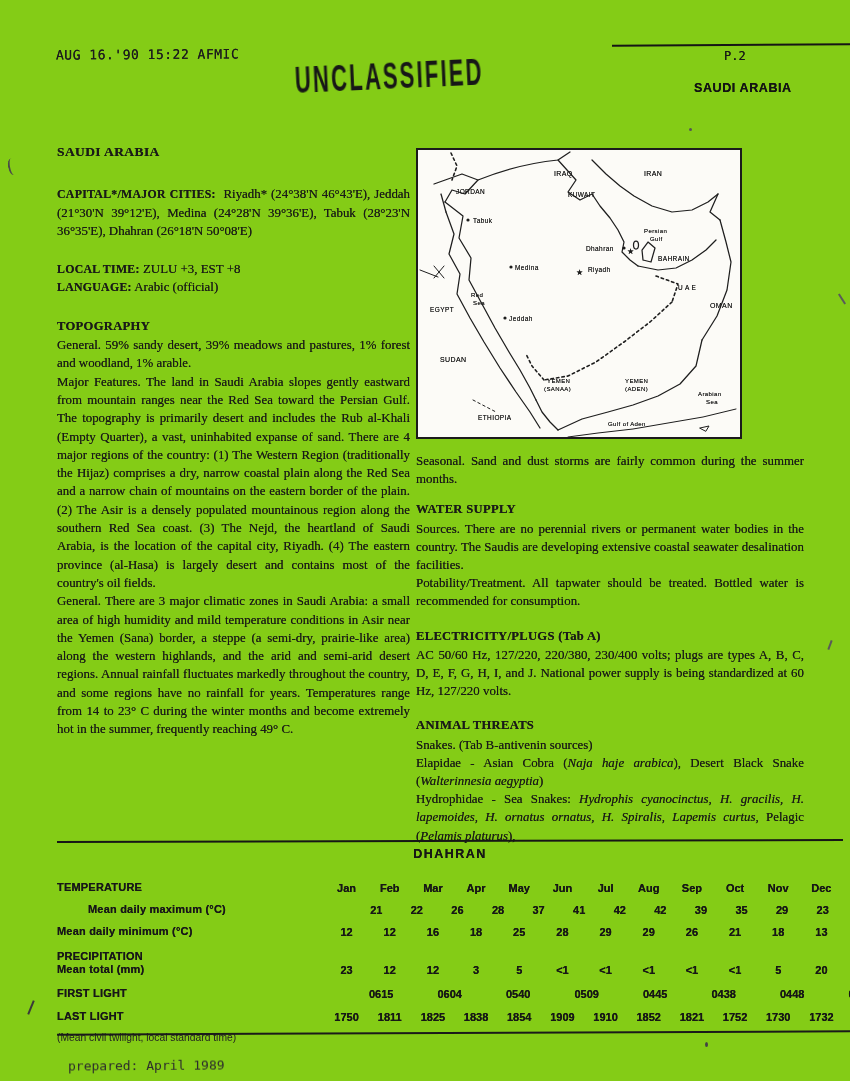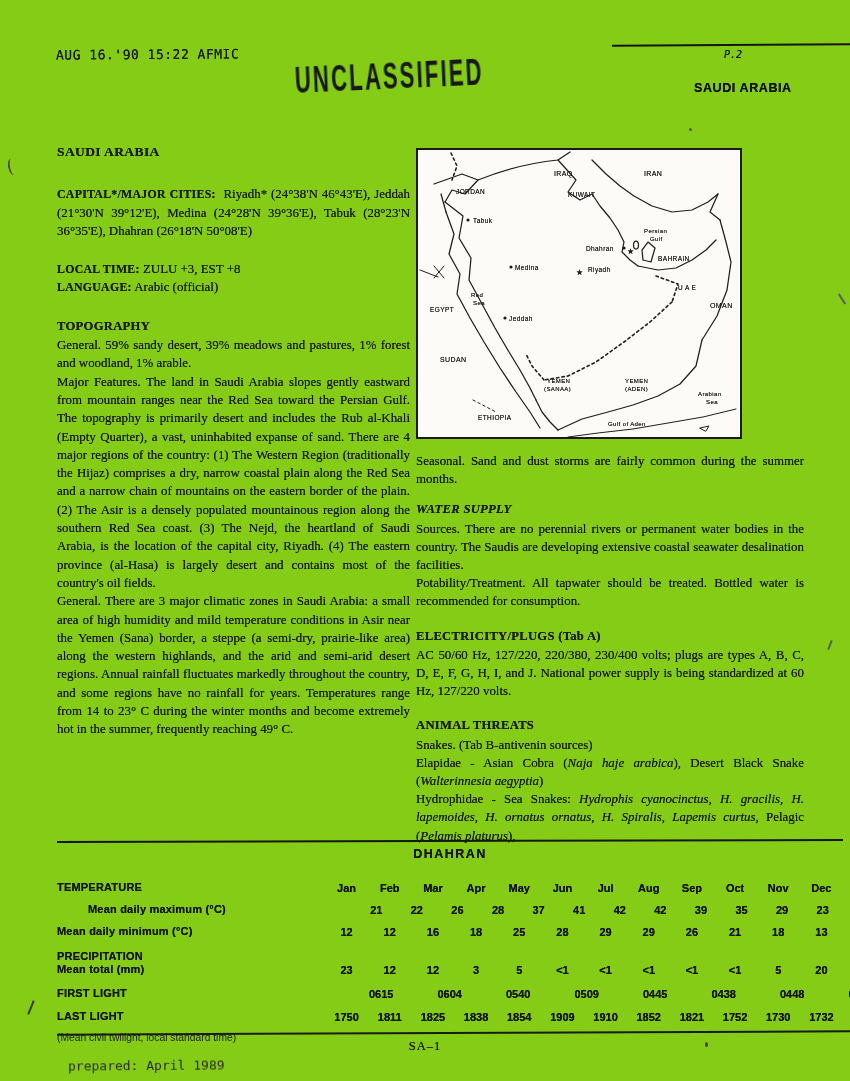--- a/index.html
+++ b/index.html
@@ -18,21 +18,21 @@
   }
   .stamp{
     position:absolute; left:294px; top:60px;
     font-family:"Liberation Sans", sans-serif; font-weight:700; font-size:25px;
     letter-spacing:2.5px; color:#171717;
     transform:rotate(-2.6deg) scaleY(1.45) scaleX(.88);
     transform-origin:left top; filter:blur(.3px);
   }
   .page-num{
     position:absolute; left:724px; top:49px;
-    font-family:"DejaVu Sans Mono", monospace; font-size:10px; color:#161616;font-style:italic;
+    font-family:"DejaVu Sans Mono", monospace; font-size:12px; color:#161616;
   }
   .country-head{
     position:absolute; left:694px; top:81px;
     font-family:"Liberation Sans", sans-serif; font-weight:700; font-size:12.5px;
     letter-spacing:.6px; color:#141414; text-shadow:0 0 .6px #111;
   }
 
   
   .col-left{
     position:absolute; left:57px; top:143px; width:353px;
@@ -40,21 +40,21 @@
   }
   .col-right{
     position:absolute; left:416px; top:148px; width:388px;
     font-size:12.9px; line-height:18.2px; text-align:justify;
   }
   .doc-title{ font-weight:600; font-size:13.5px; letter-spacing:.4px; margin:0 0 24px 0;}
   .runin{ font-weight:700; font-size:11.8px; letter-spacing:.3px; }
   p.blk{ margin:0 0 20px 0; }
   p.tight{ margin:0; }
   .sec-head{ font-weight:700; font-size:12.6px; letter-spacing:.3px; margin:16px 0 1px 0; text-align:left;}
-  .sec-head.first{ margin-top:0;font-style:italic; }
+  .sec-head.first{ margin-top:0; }
   .kv{ margin:0; text-align:left;}
   i{ font-style:italic; }
 
   
   .map-box{
     width:322px; height:287px; border:2.5px solid #1b1b1b; margin:0 0 13px 0;
     background:#fcfbf7;
   }
   .map-box svg{ display:block; }
   .map-box svg text{ font-family:"Liberation Sans", sans-serif; fill:#1c1c1c; }
@@ -321,21 +321,20 @@
           <div class="tcell">1821</div>
           <div class="tcell">1752</div>
           <div class="tcell">1730</div>
           <div class="tcell">1732</div>
         </div>
       </div>
     <div class="table-note">(Mean civil twilight, local standard time)</div>
   </div>
 
   <div class="footer-line"></div>
-  <div class="page-code ink">SA–1</div>
   <div class="prepared">prepared: April 1989</div>
 
   <div class="art art-paren"></div>
   <div class="art art-tick1"></div>
   <div class="art art-tick2"></div>
   <div class="art art-tick3"></div>
   <div class="art art-dot1"></div>
   <div class="art art-dot2"></div>
 </div>
 

